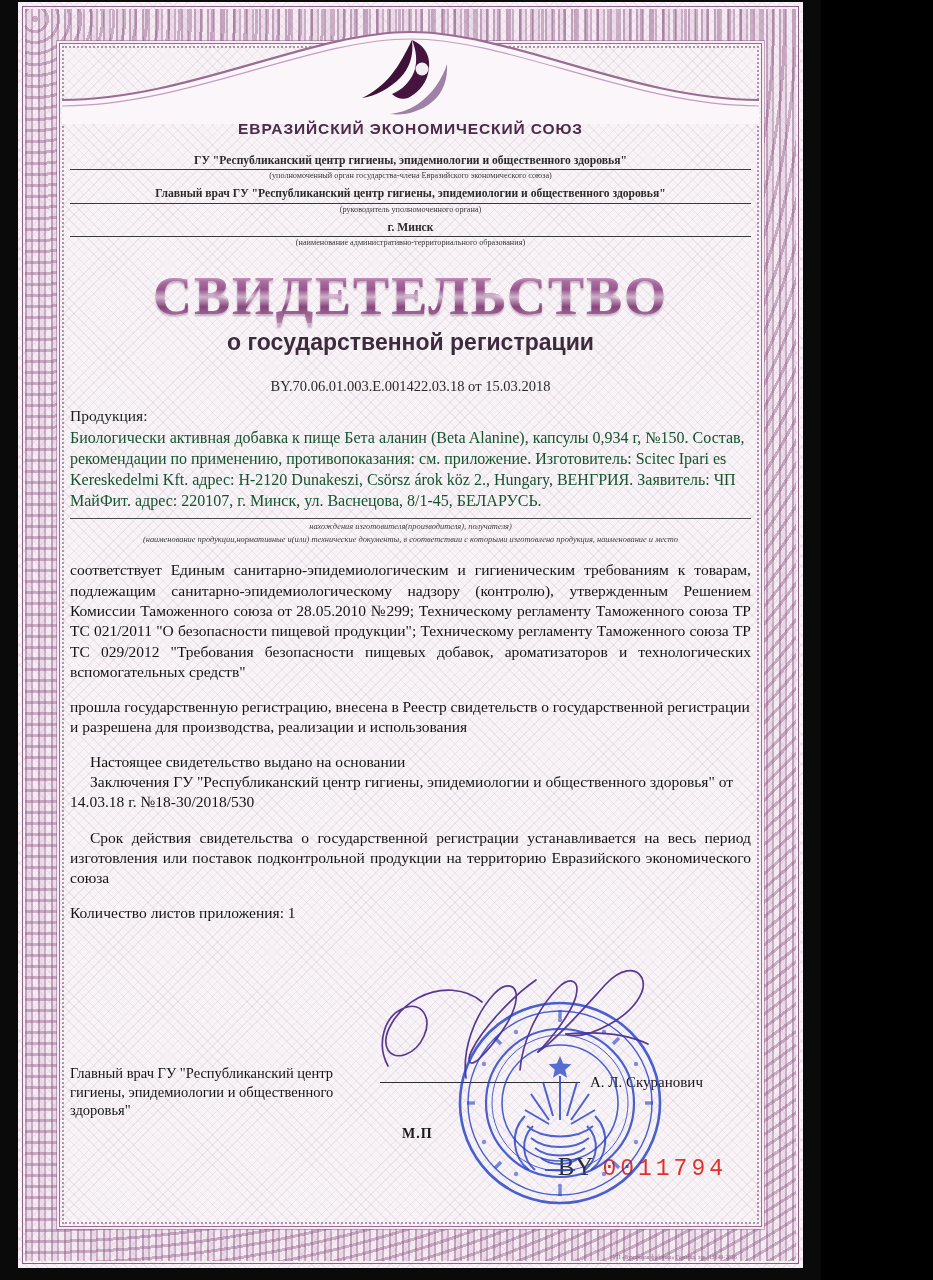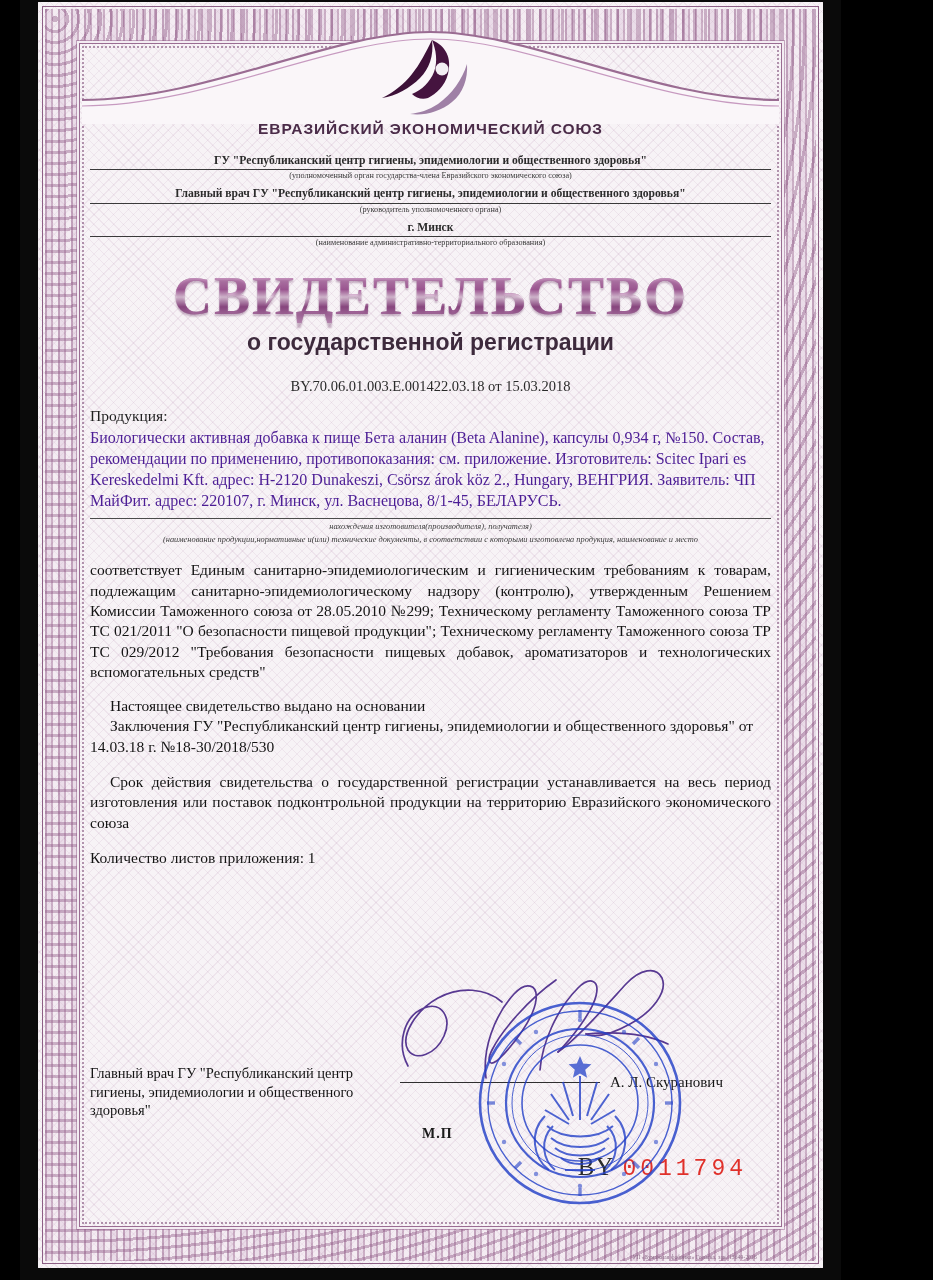--- a/index.html
+++ b/index.html
@@ -5,21 +5,20 @@
   html,body{margin:0;padding:0;background:#000;}
   body{
     width:933px;height:1280px;overflow:hidden;
     font-family:"Liberation Serif","DejaVu Serif",serif;
   }
 
   
   #page{
     position:relative;width:821px;height:1280px;
     background:#0a0a0a;
-    margin-left:20px;
   }
   #sheet{
     position:absolute;left:18px;top:2px;right:18px;bottom:12px;
     background:#f7f3f6;
     overflow:hidden;
   }
   
   #sheet::before{
     content:"";position:absolute;inset:0;pointer-events:none;z-index:0;
     background-image:
@@ -123,21 +122,21 @@
   }
 
   
   .regno{
     text-align:center;margin-top:22px;font-size:14.5px;color:#2a2a2a;
   }
 
   
   .prod-label{margin-top:12px;font-size:15.5px;color:#1f1f1f;}
   .prod-body{
-    margin-top:3px;font-size:16px;line-height:1.30;color:#4c1d95;
+    margin-top:3px;font-size:16px;line-height:1.30;color:#14532d;
     text-align:left;
   }
   .rule{border-top:1.6px solid #4a4a4a;margin-top:6px;}
   .legend{
     text-align:center;font-style:italic;font-size:8.4px;
     color:#3b3b3b;line-height:1.35;margin-top:2px;
     padding:0 16px;
   }
 
   
@@ -233,20 +232,21 @@
 
       <div class="regno">BY.70.06.01.003.Е.001422.03.18 от 15.03.2018</div>
 
       <div class="prod-label">Продукция:</div>
       <div class="prod-body">Биологически активная добавка к пище Бета аланин (Beta Alanine), капсулы 0,934 г, №150. Состав, рекомендации по применению, противопоказания:  см. приложение. Изготовитель: Scitec Ipari es Kereskedelmi Kft. адрес: H-2120 Dunakeszi, Csörsz árok köz 2., Hungary, ВЕНГРИЯ. Заявитель: ЧП МайФит. адрес: 220107, г. Минск, ул. Васнецова, 8/1-45, БЕЛАРУСЬ.</div>
       <div class="rule"></div>
       <div class="legend">нахождения изготовителя(производителя), получателя)</div>
       <div class="legend">(наименование продукции,нормативные и(или) технические документы, в соответствии с которыми изготовлена продукция, наименование и место</div>
 
       <div class="para">соответствует Единым санитарно-эпидемиологическим и гигиеническим требованиям к товарам, подлежащим санитарно-эпидемиологическому надзору (контролю), утвержденным Решением Комиссии Таможенного союза от 28.05.2010 №299; Техническому регламенту Таможенного союза ТР ТС 021/2011 "О безопасности пищевой продукции"; Техническому регламенту Таможенного союза ТР ТС 029/2012 "Требования безопасности пищевых добавок, ароматизаторов и технологических вспомогательных средств"</div>
+      <div class="para noj">прошла государственную регистрацию, внесена в Реестр свидетельств о государственной регистрации и разрешена для производства, реализации и использования</div>
       <div class="para noj indent" style="margin-top:14px">Настоящее свидетельство выдано на основании</div>
       <div class="para noj indent" style="margin-top:0">Заключения ГУ "Республиканский центр гигиены, эпидемиологии и общественного здоровья" от 14.03.18 г. №18-30/2018/530</div>
       <div class="para indent">Срок действия свидетельства о государственной регистрации устанавливается на весь период изготовления или поставок подконтрольной продукции на территорию Евразийского экономического союза</div>
       <div class="para noj">Количество листов приложения: 1</div>
 
       <svg class="handsig" viewBox="0 0 300 130">
         <g fill="none" stroke="#4b2a8a" stroke-width="1.7" stroke-linecap="round" opacity=".92">
           <path d="M18,108 C6,86 14,58 34,50 C52,43 62,60 54,78 C46,96 26,104 18,92
                    C10,78 26,52 48,40 C70,28 96,30 112,44"></path>
           <path d="M96,120 C92,92 104,58 124,36 C136,23 148,26 146,42 C144,60 124,86 110,100

